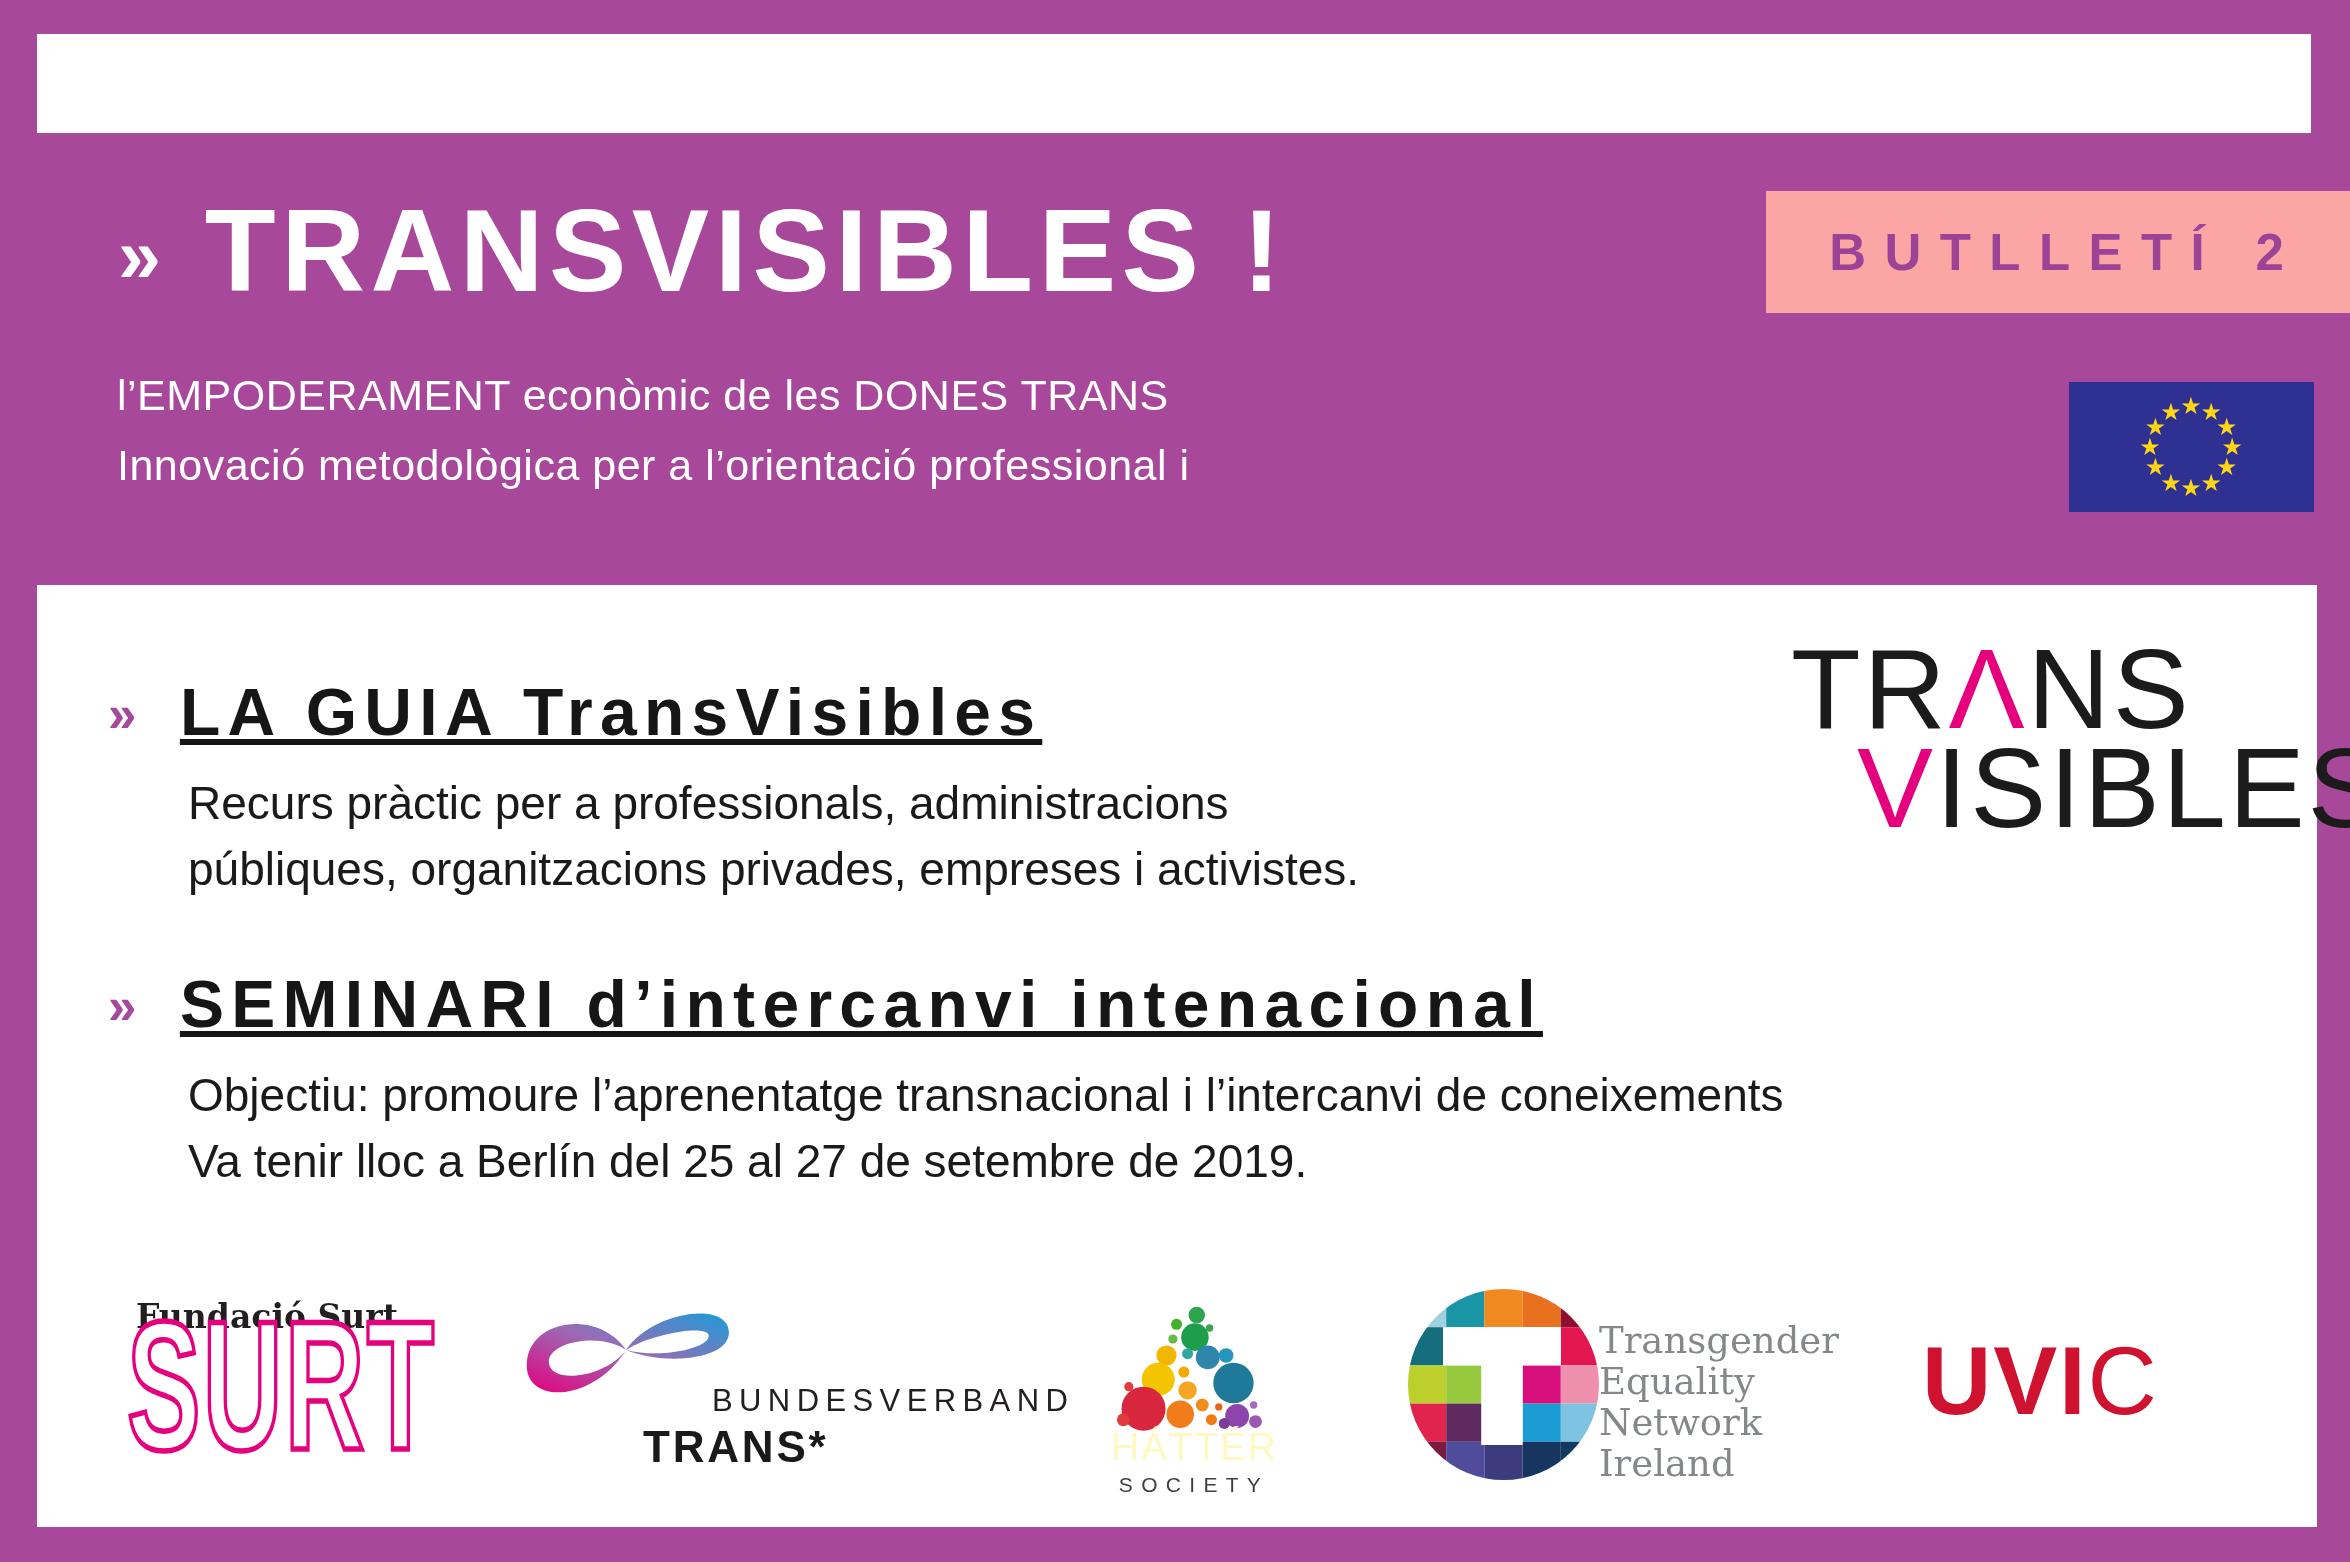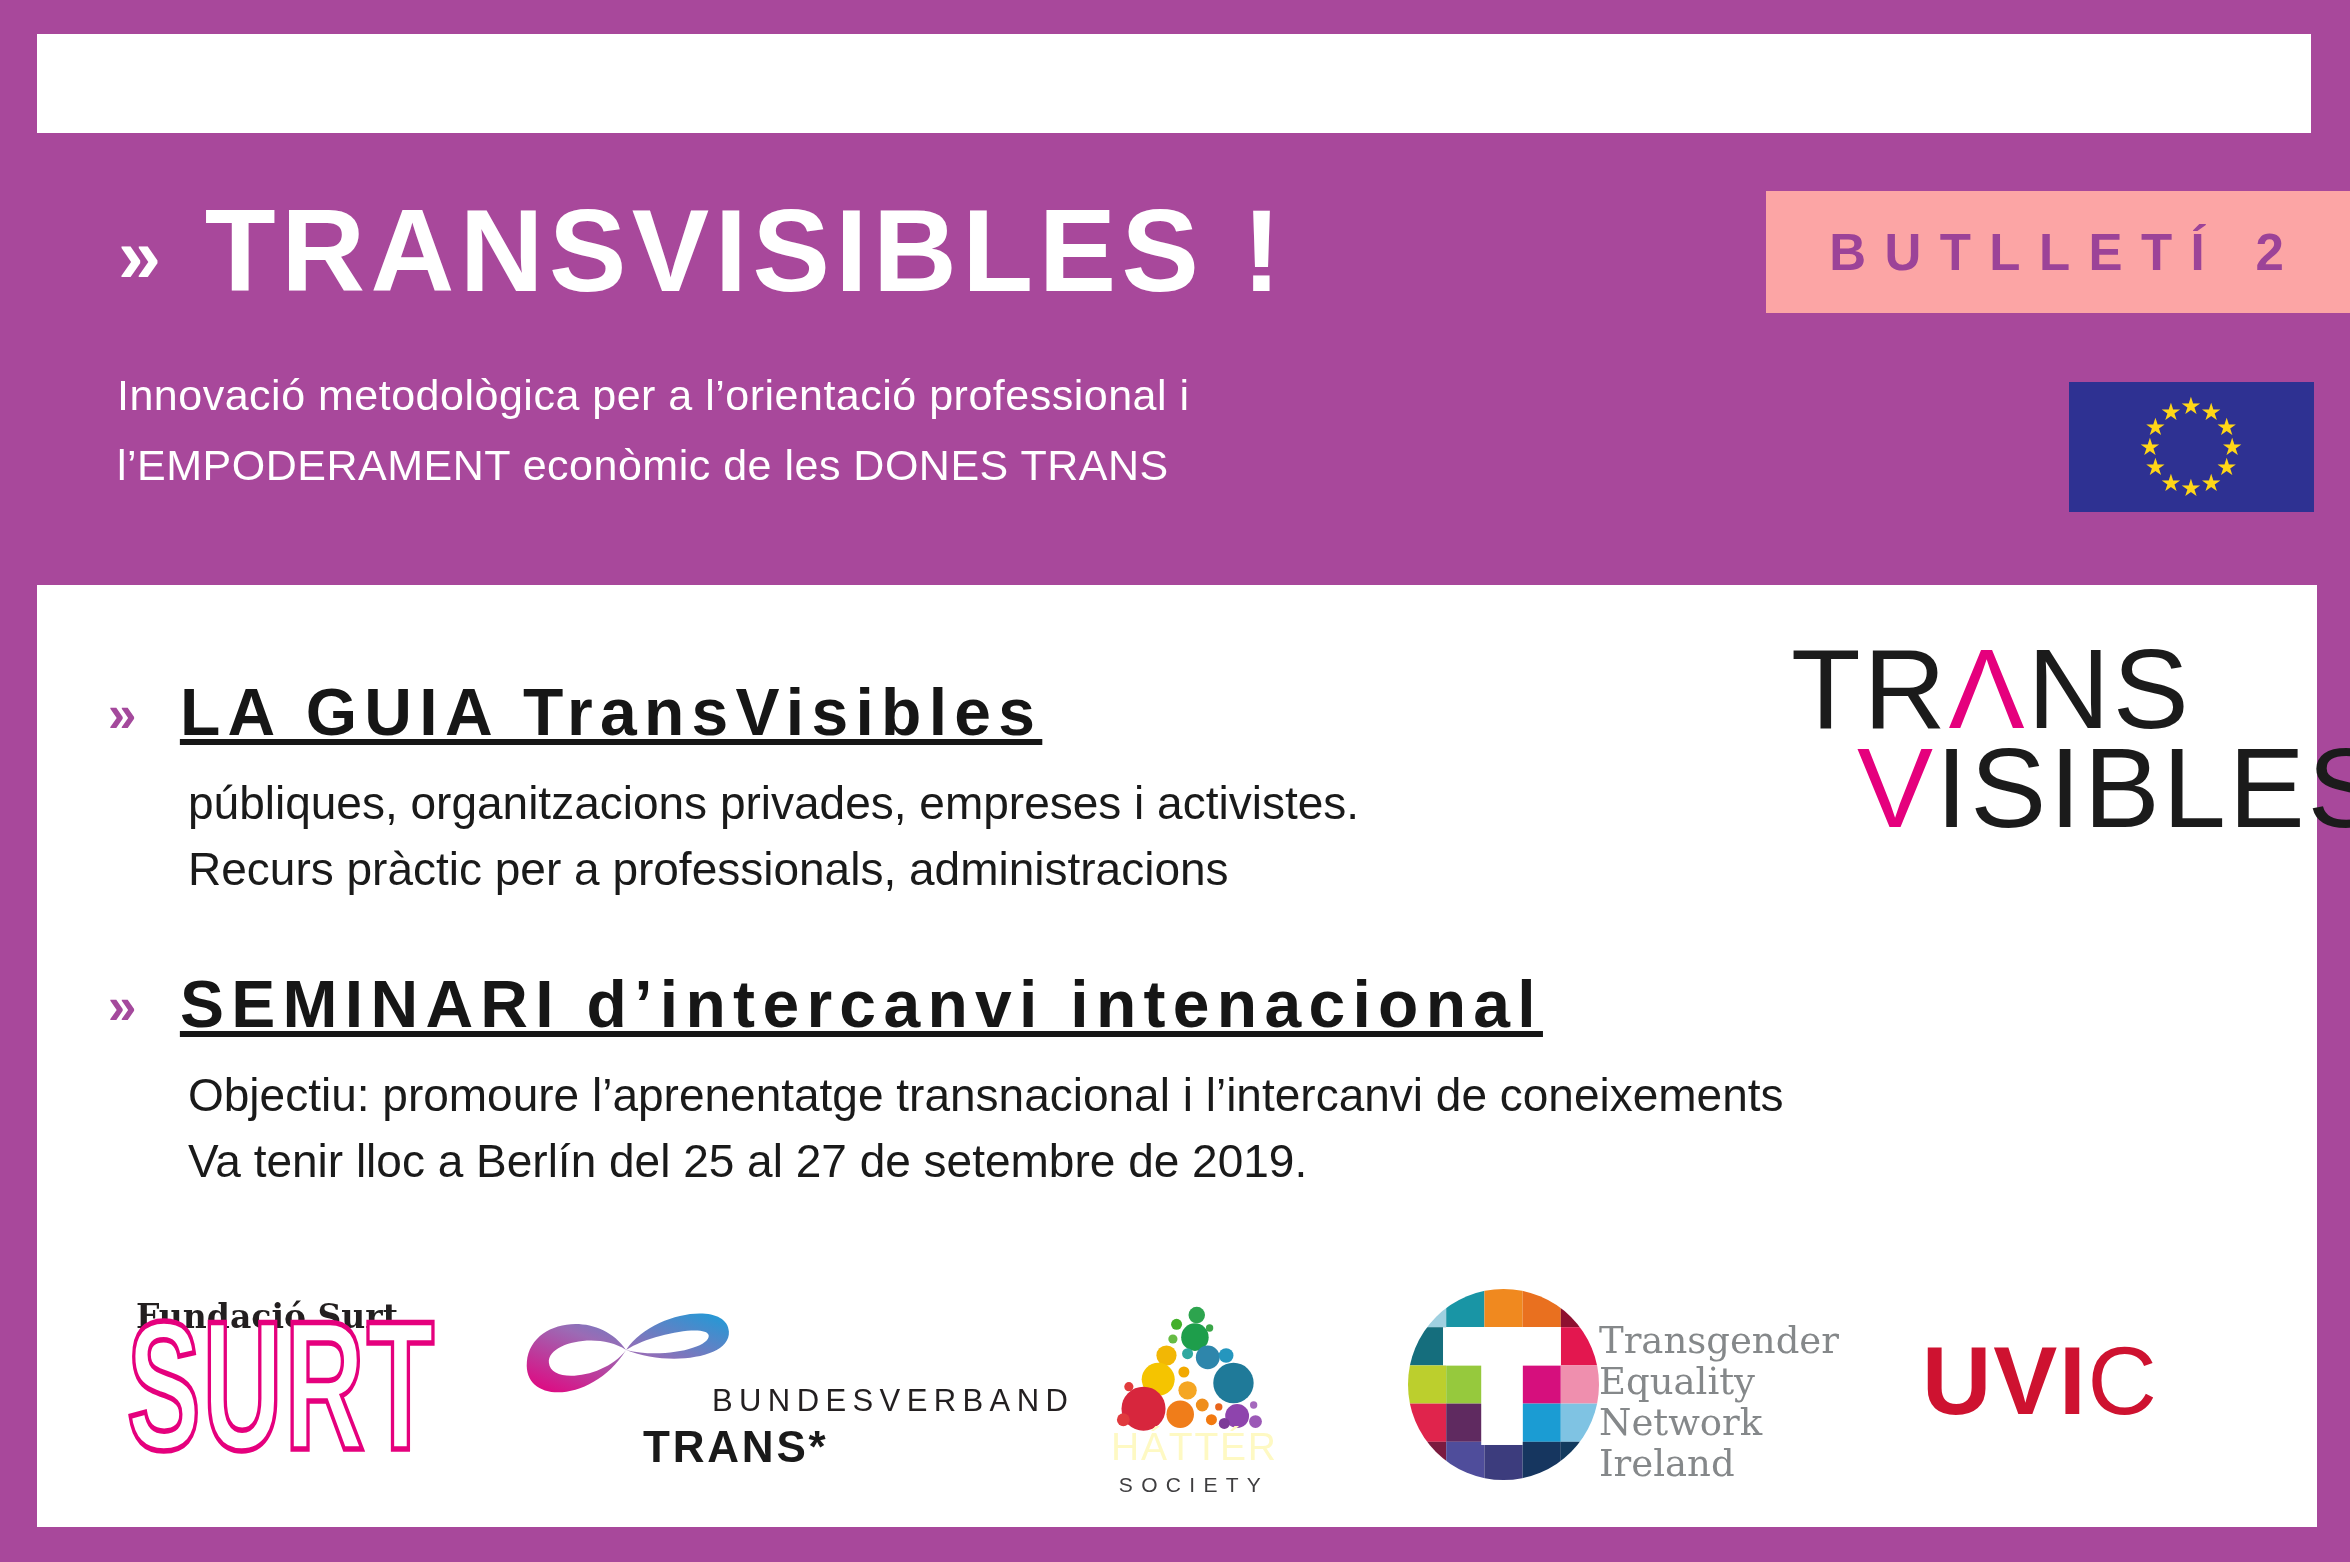--- a/index.html
+++ b/index.html
@@ -76,22 +76,22 @@
   <div class="abs title-row">
     <span class="title-chevron">»</span>
     <h1 class="page-title">TRANSVISIBLES !</h1>
   </div>
 
   <div class="abs bulletin">
     <span>BUTLLETÍ 2</span>
   </div>
 
   <div class="abs subtitle">
+    <div>l’EMPODERAMENT econòmic de les DONES TRANS</div>
     <div>Innovació metodològica per a l’orientació professional i</div>
-    <div>l’EMPODERAMENT econòmic de les DONES TRANS</div>
   </div>
 
   <div class="abs eu-flag">
     <svg width="245" height="130" viewBox="0 0 267 142">
       <g fill="#FFD617" font-size="26" text-anchor="middle" font-family="DejaVu Sans, sans-serif">
         <text x="133" y="35">★</text>
         <text x="155" y="41">★</text>
         <text x="172" y="58">★</text>
         <text x="178" y="80">★</text>
         <text x="172" y="102">★</text>
@@ -106,22 +106,22 @@
     </svg>
   </div>
 
   <div class="abs panel"></div>
 
   <div class="abs section-heading sec1-heading">
     <span class="section-chevron">»</span>
     <h2>LA GUIA TransVisibles</h2>
   </div>
   <div class="abs section-body sec1-body">
+    <div>Recurs pràctic per a professionals, administracions</div>
     <div>públiques, organitzacions privades, empreses i activistes.</div>
-    <div>Recurs pràctic per a professionals, administracions</div>
   </div>
 
   <div class="abs section-heading sec2-heading">
     <span class="section-chevron">»</span>
     <h2>SEMINARI d’intercanvi intenacional</h2>
   </div>
   <div class="abs section-body sec2-body">
     <div>Objectiu: promoure l’aprenentatge transnacional i l’intercanvi de coneixements</div>
     <div>Va tenir lloc a Berlín del 25 al 27 de setembre de 2019.</div>
   </div>

